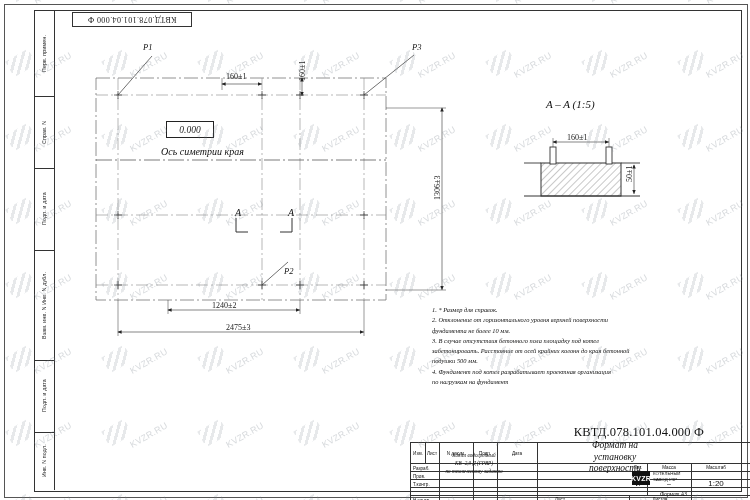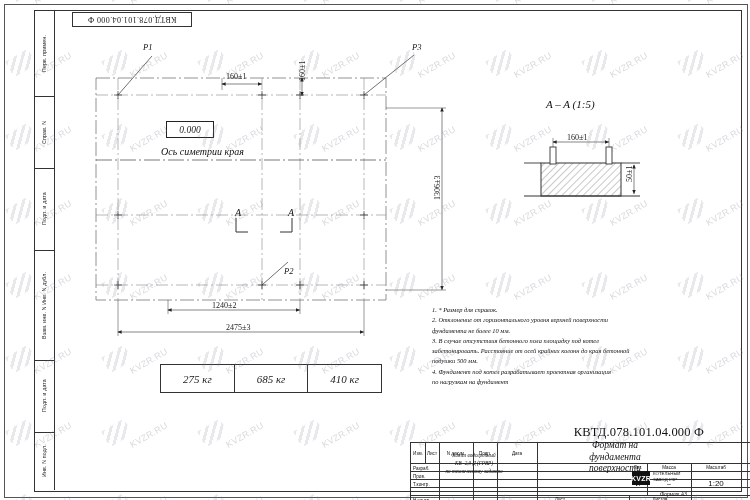--- a/index.html
+++ b/index.html
@@ -285,25 +285,20 @@
     <p>фундамента не более 10 мм.</p>
     <p>3. В случае отсутствия бетонного пола площадку под котел</p>
     <p>забетонировать. Расстояние от осей крайних колонн до края бетонной</p>
     <p>подушки 500 мм.</p>
     <p>4. Фундамент под котел разрабатывает проектная организация</p>
     <p>по нагрузкам на фундамент</p>
   </div>
 
   <table class="ptable">
     <tbody>
-    <tr>
-      <td>275 кг</td>
-      <td>685 кг</td>
-      <td>410 кг</td>
-    </tr>
   </tbody>
     </table>
 
   <div class="stamp">
 
     <div class="h" style="top:20px;"></div>
     <div class="h" style="top:28px;"></div>
     <div class="h" style="top:36px;"></div>
     <div class="h" style="top:44px;"></div>
     <div class="h" style="top:52px;"></div>
@@ -345,21 +340,21 @@
     <div class="st-c" style="left:236px;top:28px;width:44px;height:24px;font-size:7px;">–</div>
     <div class="st-c" style="left:280px;top:28px;width:50px;height:24px;font-size:8px;">1:20</div>
 
     <div class="st-c" style="left:126px;top:52px;width:46px;height:8px;">Лист</div>
     <div class="st-c" style="left:218px;top:52px;width:62px;height:8px;">Листов</div>
   </div>
 
   <div class="bigcode">КВТД.078.101.04.000 Ф</div>
   <div class="bigtitle">
     <span>Формат на</span>
-    <span>фундамента</span>
+    <span>установку</span>
     <span>поверхности</span>
   </div>
   <div class="subtitle">
     <div>Котел водогрейный</div>
     <div>КВ -2,9 Д (ГРВР)</div>
     <div>по техническому заданию</div>
   </div>
 
   <div class="logo">KVZR</div>
   <div class="logotxt">

